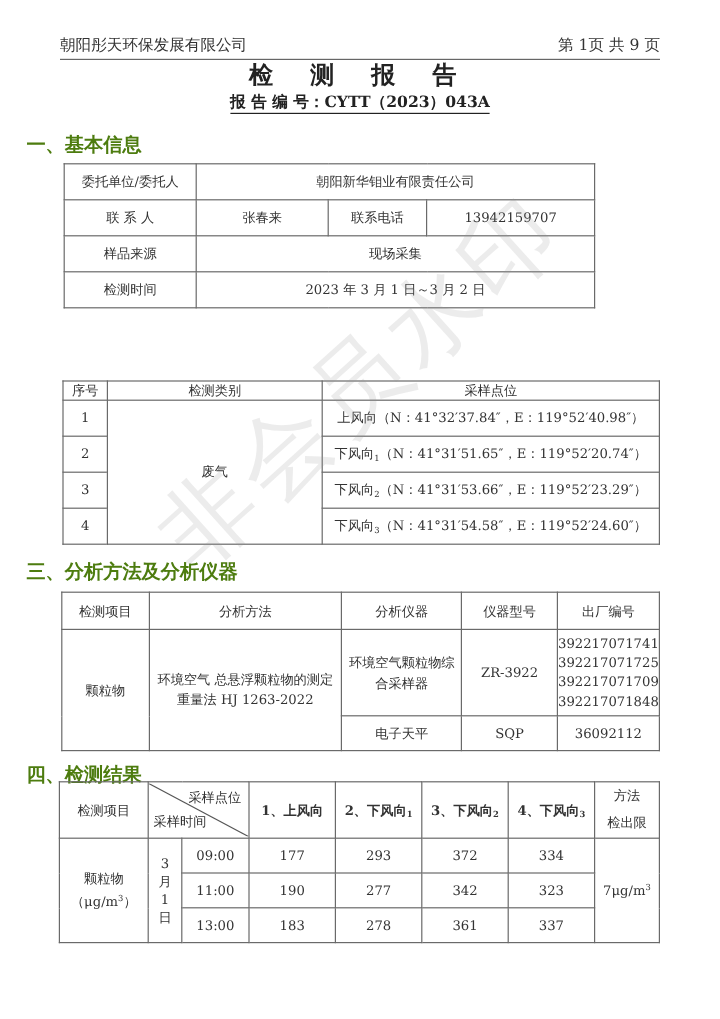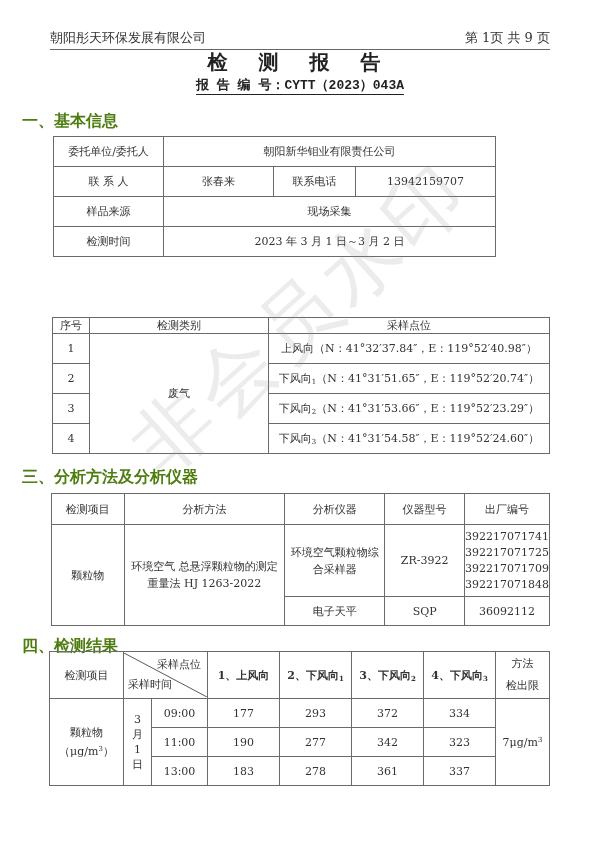--- a/index.html
+++ b/index.html
@@ -9,21 +9,21 @@
 
   .hdr { position:absolute; left:50px; right:50px; top:33px; height:16px;
          border-bottom:1px solid #666; font-size:13px; color:#333; }
   .hdr .l { position:absolute; left:0; bottom:2px; }
   .hdr .r { position:absolute; right:0; bottom:2px; }
 
   .title { position:absolute; left:0; width:600px; top:49px; text-align:center;
            font-size:20px; font-weight:bold; letter-spacing:12px; color:#222; }
   .reportno { position:absolute; left:0; width:600px; top:76px; text-align:center;
               font-size:13px; font-weight:bold; color:#222; }
-  .reportno span { border-bottom:1.5px solid #222; padding-bottom:1px;font-family:Liberation Mono, monospace; }
+  .reportno span { border-bottom:1.5px solid #222; padding-bottom:1px; }
 
   .sec { position:absolute; left:22px; font-size:16px; font-weight:bold; color:#4d7c0f;
          font-family:"DejaVu Sans","Liberation Sans",sans-serif; }
 
   table { position:absolute; border-collapse:collapse; font-size:11px; color:#333; }
   td, th { border:1px solid #6a6a6a; text-align:center; vertical-align:middle;
            font-weight:normal; padding:0; }
   th { font-weight:normal; }
   .bold { font-weight:bold; }
 

